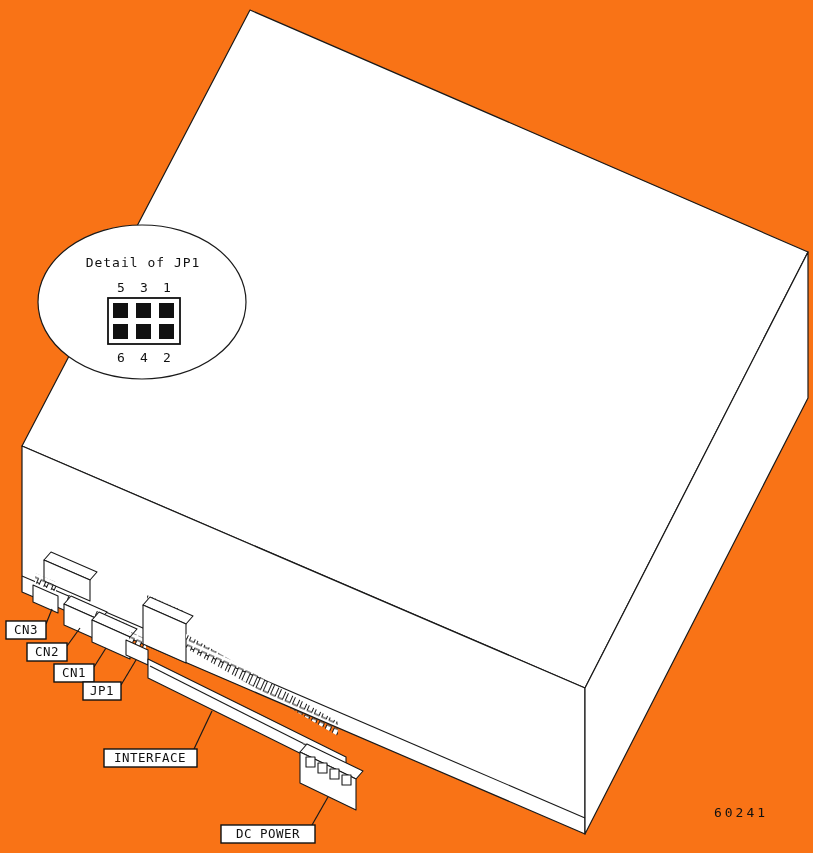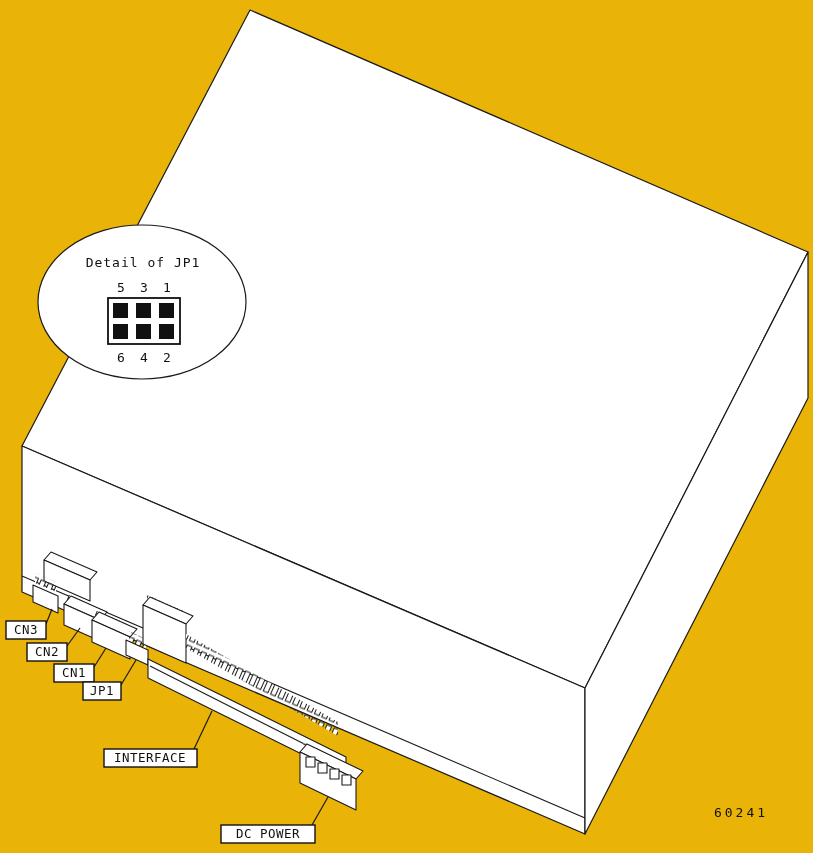--- a/index.html
+++ b/index.html
@@ -1,16 +1,16 @@
 <!DOCTYPE html>
 <html><head>
 <meta charset="utf-8">
 <style>
   html,body{margin:0;padding:0;background:#fff}
-  .stage{width:813px;height:853px;position:relative;background:#eab308;overflow:hidden}
+  .stage{width:813px;height:853px;position:relative;background:#f97316;overflow:hidden}
   svg{display:block}
   .face{fill:#fff;stroke:#1a1a1a;stroke-width:1.2;stroke-linejoin:round}
   .part{fill:#fff;stroke:#1a1a1a;stroke-width:1.1;stroke-linejoin:round}
   .edge{fill:none;stroke:#1a1a1a;stroke-width:1.1}
   .leader{fill:none;stroke:#1a1a1a;stroke-width:1.2}
   .band{stroke:none}
   text{font-family:"DejaVu Sans Mono","Liberation Mono",monospace;fill:#111}
   .lbl-box{fill:#fff;stroke:#111;stroke-width:1.4}
   .lbl-text{font-size:12.5px;letter-spacing:.5px}
   .detail-title{font-size:13px;letter-spacing:1px}

